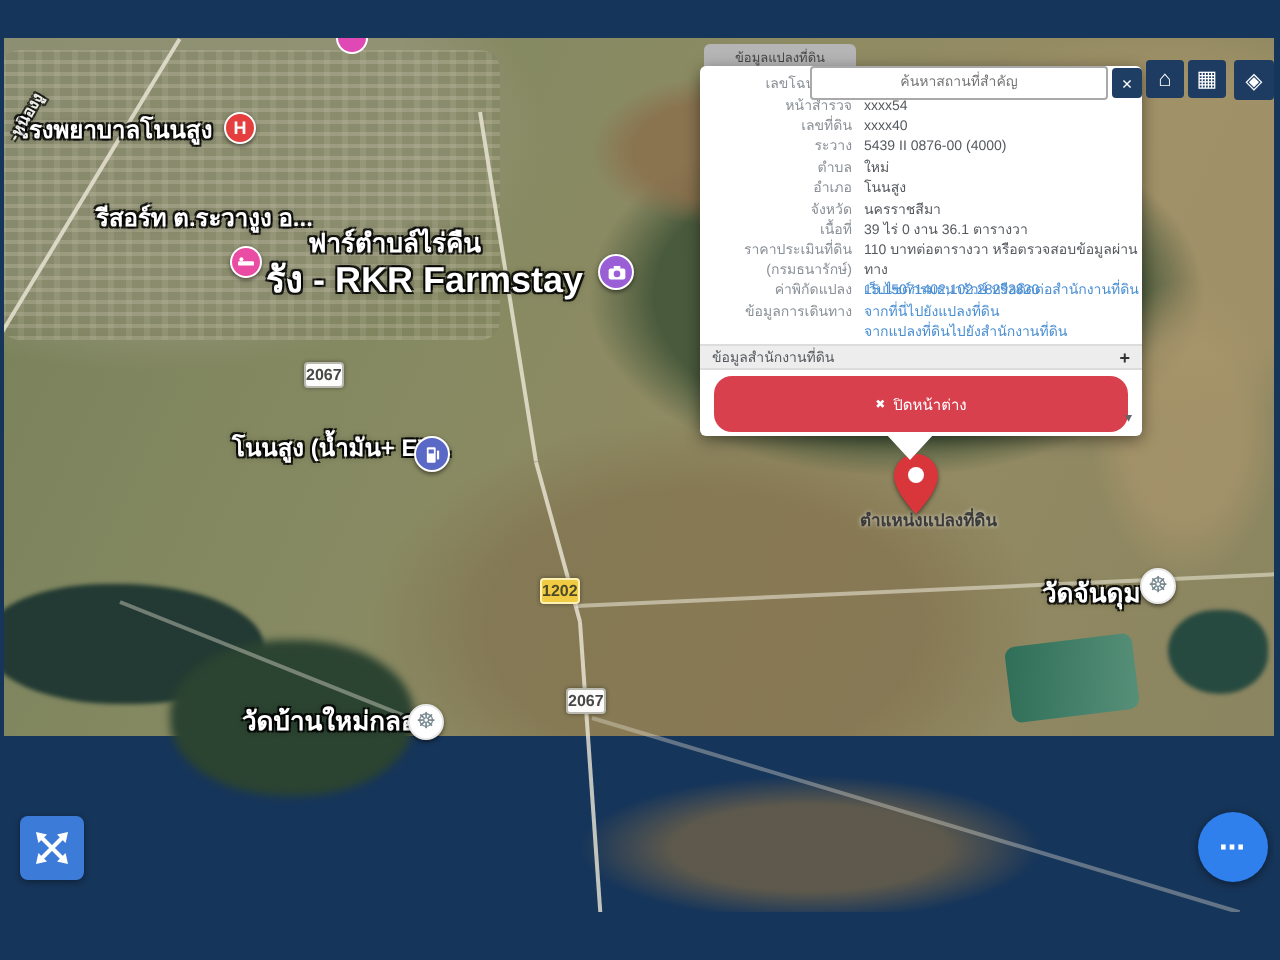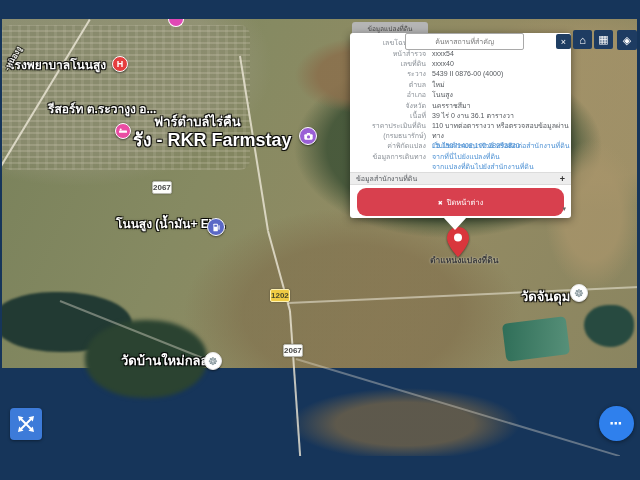--- a/index.html
+++ b/index.html
@@ -42,21 +42,21 @@
   #panel { position:absolute; left:350px; top:33px; width:221px; height:185px; background:#fff;
     border-radius:3px; box-shadow:0 2px 8px rgba(0,0,0,.45); z-index:5; }
   #panel-pointer { position:absolute; left:443px; top:217px; width:0; height:0; z-index:5;
     border-left:12px solid transparent; border-right:12px solid transparent; border-top:13px solid #fff; }
   #rows { position:absolute; left:0; top:5px; width:100%; }
   .row { display:flex; align-items:center; height:10.4px; }
   .row.tall { height:20px; align-items:flex-start; }
   .rl { width:82px; flex:none; text-align:right; color:#8a9097; font-size:7px; padding-right:6px; line-height:10px; }
   .rv { font-size:7px; color:#55595e; line-height:10px; }
   .link { color:#4a8fd3; }
-  #searchbox { position:absolute; left:55px; top:0px; width:119px; height:17px; border:1px solid #a9a9a9;
+  #searchbox { position:absolute; left:55px; top:0px; width:149px; height:17px; border:1px solid #a9a9a9;
     border-radius:2px; background:#fff; font-size:7px; text-align:center; color:#6b6b6b;
     font-family:"Liberation Sans","DejaVu Sans",sans-serif; z-index:3; }
   #search-close { position:absolute; left:206px; top:1px; width:15px; height:15px; background:#1f3e63;
     border-radius:2px; color:#fff; font-size:9px; display:flex; align-items:center; justify-content:center;
     z-index:3; cursor:pointer; }
   #accordion { position:absolute; left:0; top:139px; width:100%; height:13px; background:#ededed;
     border-top:1px solid #dcdcdc; border-bottom:1px solid #dcdcdc; display:flex; align-items:center;
     justify-content:space-between; padding:0 6px; font-size:7px; color:#55595e; cursor:pointer; }
   #accordion .plus { font-weight:700; color:#333; font-size:9px; }
   #close-btn { position:absolute; left:7px; top:155px; width:207px; height:28px; background:#d8404e;

